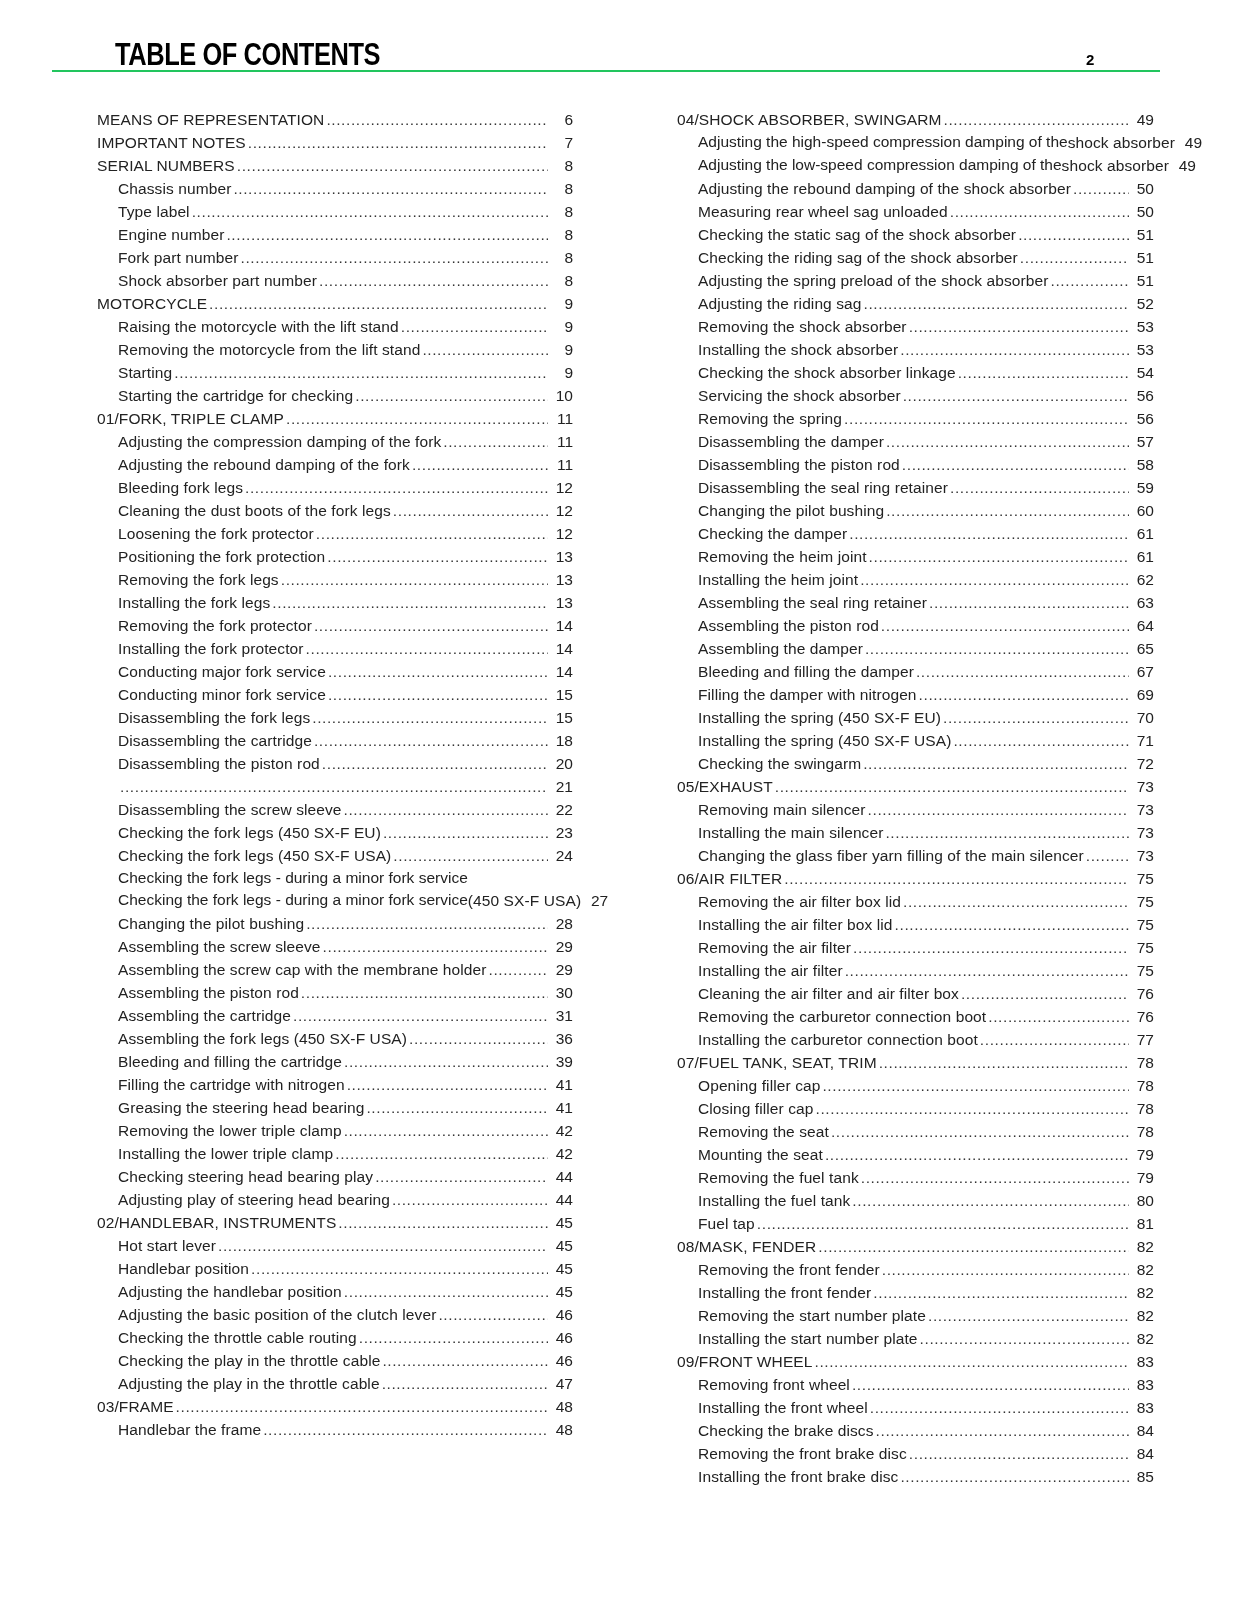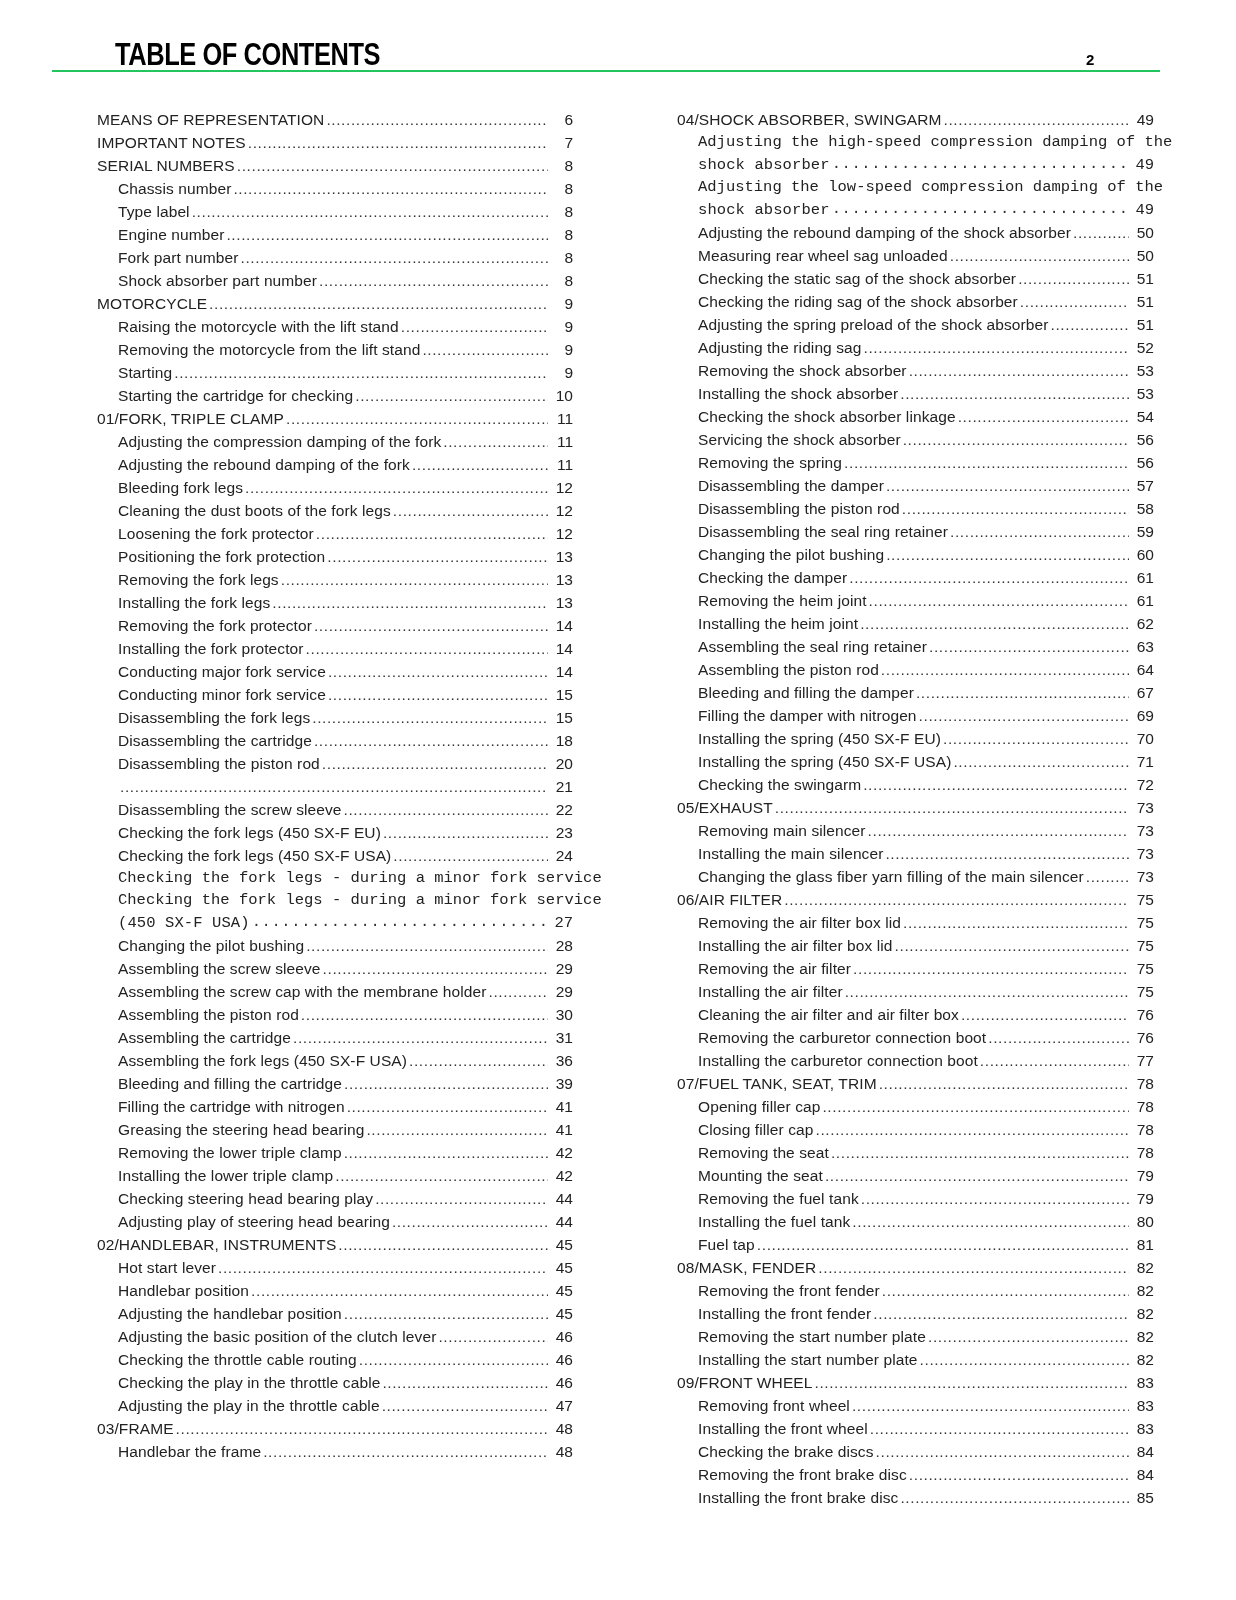--- a/index.html
+++ b/index.html
@@ -55,23 +55,22 @@
       display: flex;
       align-items: flex-end;
       font-size: 15.5px;
       line-height: 23px;
       color: #222;
       white-space: nowrap;
     }
     .toc-entry.level-1 { padding-left: 0; }
     .toc-entry.level-2 { padding-left: 21px; }
     .toc-entry.multi {
-      flex-direction: column;
+      flex-direction: row;
       align-items: stretch;
-      font-family: Liberation Mono, monospace;
     }
     .toc-entry.multi .line1 {
       display: block;
       line-height: 22px;
     }
     .toc-entry.multi .line2 {
       display: flex;
       align-items: center;
       line-height: 22px;
     }
@@ -516,20 +515,25 @@
       <span class="entry-label">Assembling the seal ring retainer</span>
       <span class="leader"></span>
       <span class="entry-page">63</span>
     </div>
     <div class="toc-entry level-2">
       <span class="entry-label">Assembling the piston rod</span>
       <span class="leader"></span>
       <span class="entry-page">64</span>
     </div>
     <div class="toc-entry level-2">
+      <span class="entry-label">Assembling the damper</span>
+      <span class="leader"></span>
+      <span class="entry-page">65</span>
+    </div>
+    <div class="toc-entry level-2">
       <span class="entry-label">Bleeding and filling the damper</span>
       <span class="leader"></span>
       <span class="entry-page">67</span>
     </div>
     <div class="toc-entry level-2">
       <span class="entry-label">Filling the damper with nitrogen</span>
       <span class="leader"></span>
       <span class="entry-page">69</span>
     </div>
     <div class="toc-entry level-2">

